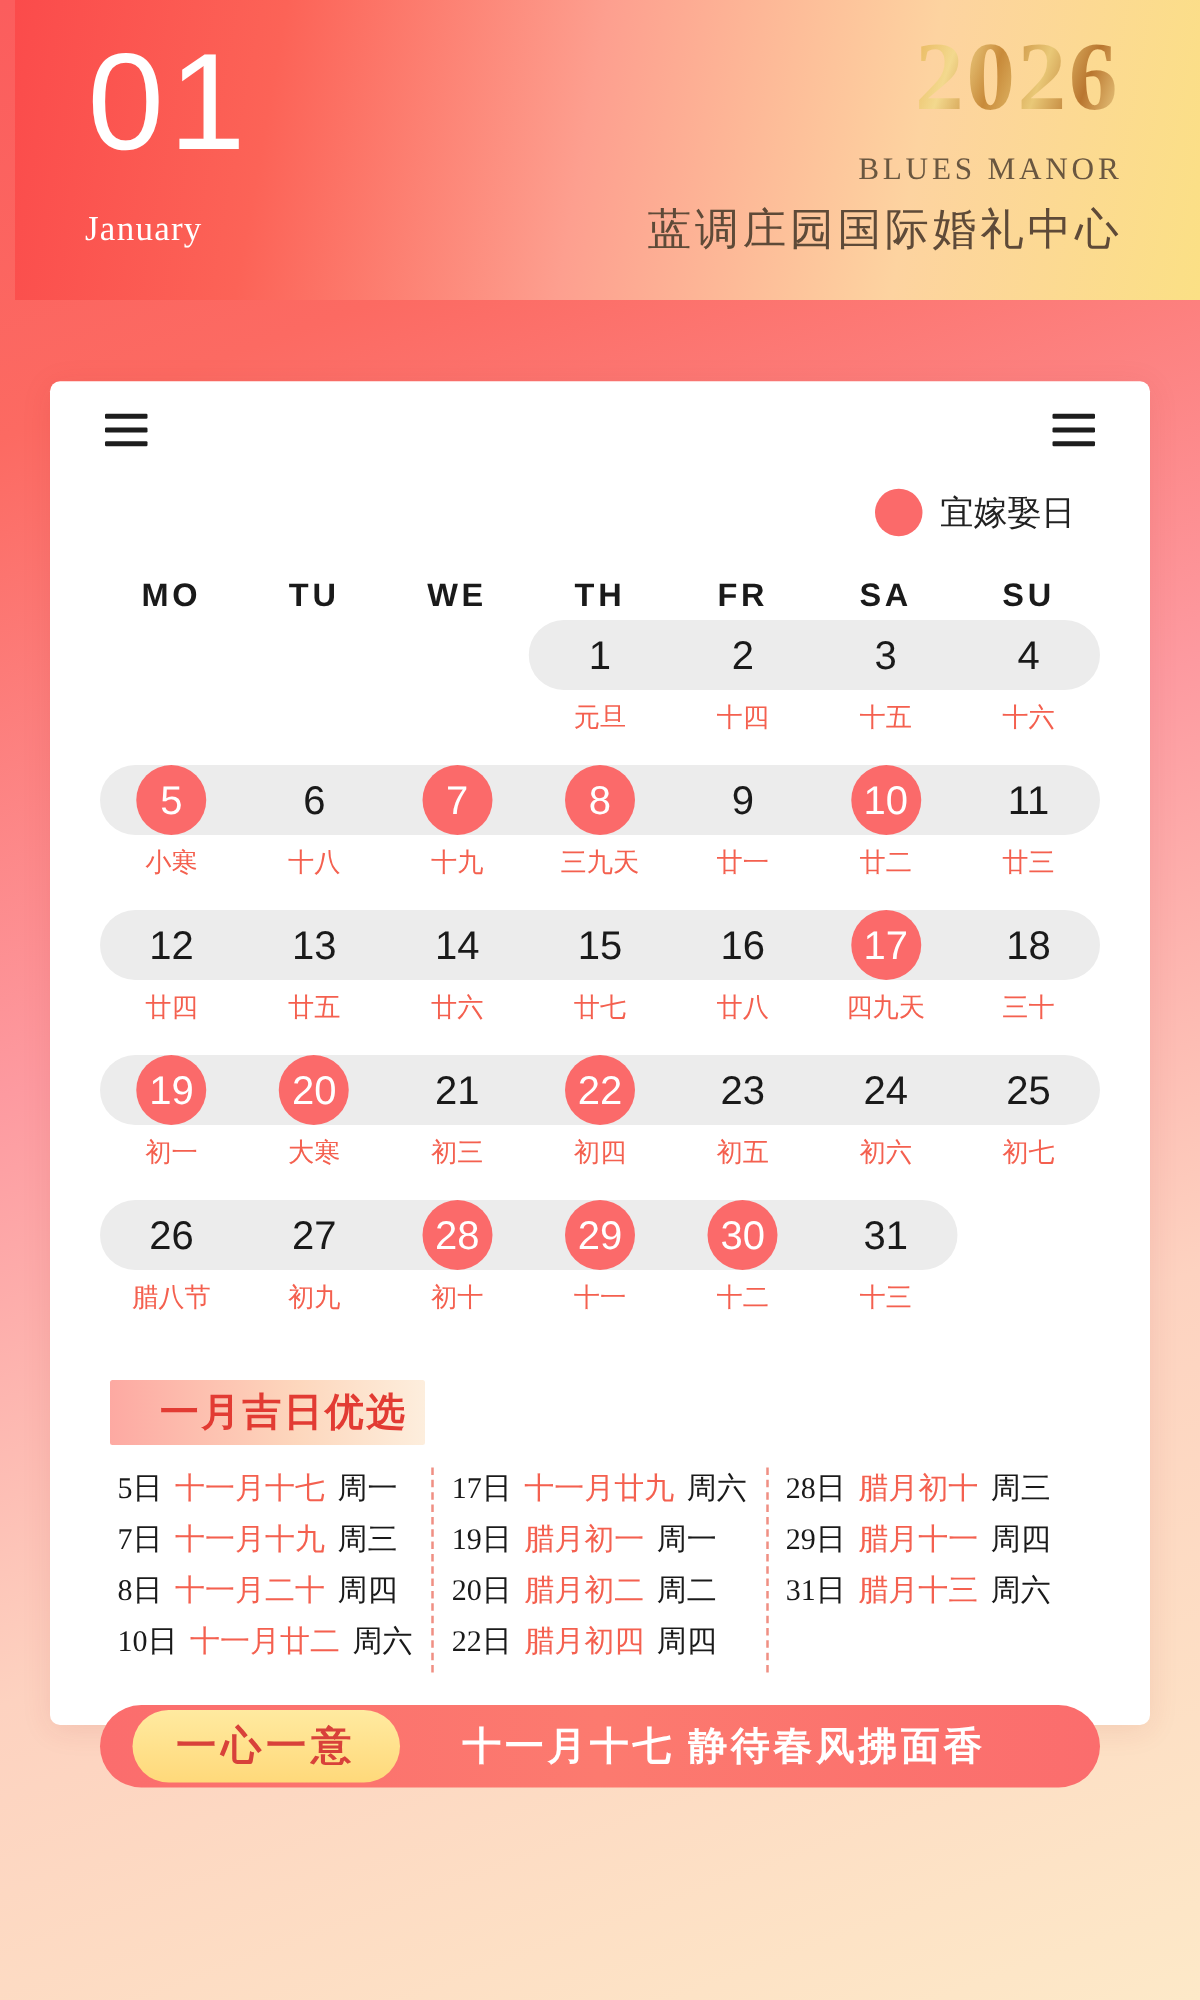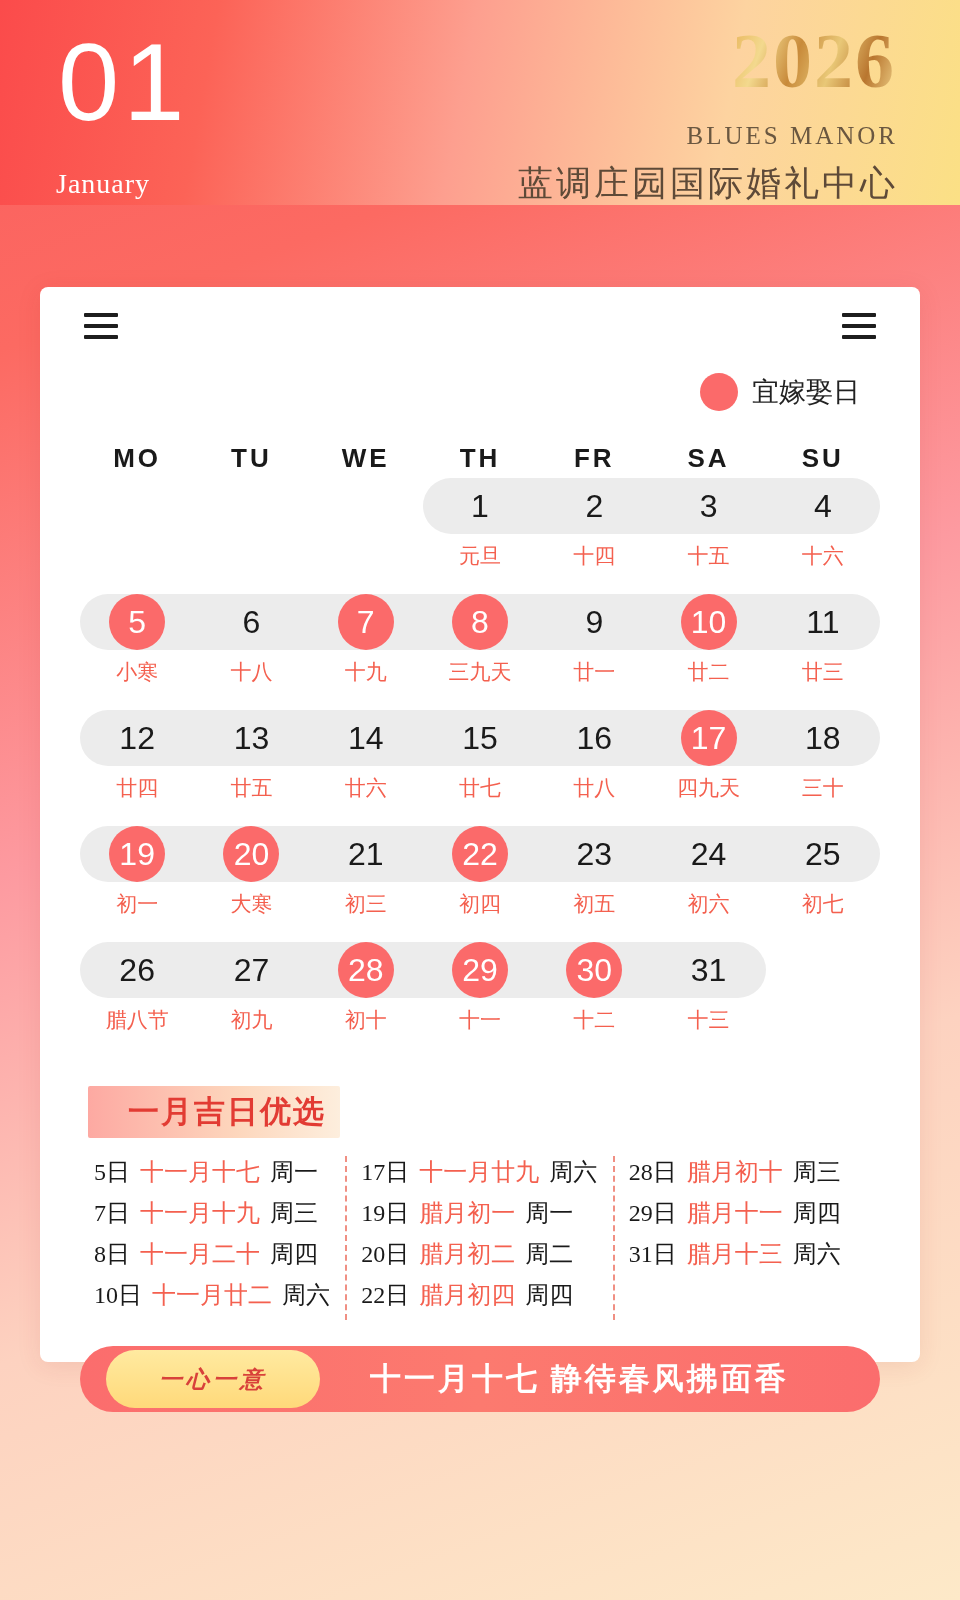--- a/index.html
+++ b/index.html
@@ -9,23 +9,24 @@
     overflow: hidden;
   }
   body {
     background: linear-gradient(160deg, #fb5d5d 0%, #fc6a62 18%, #fd9aa0 45%, #fdd2c0 70%, #fde9c8 100%);
     position: relative;
   }
 
   
   .header {
     position: relative;
-    height: 205px;
+    height: 240px;
     background: linear-gradient(100deg, #fb4b4b 0%, #fc6357 22%, #fd9f8f 48%, #fdd3a0 75%, #fbe085 100%);
     overflow: hidden;
+    margin-left: 12px;
   }
   .month-num {
     position: absolute;
     left: 58px; top: 18px;
     font-size: 110px;
     font-weight: 300;
     color: #ffffff;
     letter-spacing: 4px;
     font-family: "Liberation Sans", sans-serif;
   }
@@ -63,21 +64,21 @@
     right: 62px; top: 160px;
     font-size: 35px;
     font-family: "Liberation Serif", serif;
     letter-spacing: 3px;
     color: #5e4a38;
   }
 
   
   .card {
     position: absolute;
-    left: 40px; top: 287px;
+    left: 40px; top: 305px;
     width: 880px; height: 1075px;
     background: #ffffff;
     border-radius: 8px;
     box-shadow: 0 4px 24px rgba(160,40,40,0.10);
   }
   .card-top {
     display: flex;
     justify-content: space-between;
     align-items: center;
     padding: 26px 44px 0 44px;
@@ -210,24 +211,23 @@
     border-radius: 33px;
     display: flex; align-items: center;
   }
   .banner-chip {
     position: absolute;
     left: 26px; top: 4px;
     width: 214px; height: 58px;
     background: linear-gradient(180deg,#ffeaa0 0%, #ffd97a 100%);
     border-radius: 29px;
     display: flex; align-items: center; justify-content: center;
-    font-size: 23px; font-weight: 700; color: #d8413a;
+    font-size: 32px; font-weight: 700; color: #d8413a;
     font-family: "Liberation Serif", serif;
     letter-spacing: 4px;
-    font-style: italic;
   }
   .banner-text {
     margin-left: 290px;
     font-size: 31px; color: #ffffff; font-weight: 700;
     font-family: "Liberation Serif", serif;
     letter-spacing: 3px;
   }
 </style>
 </head>
 <body>

